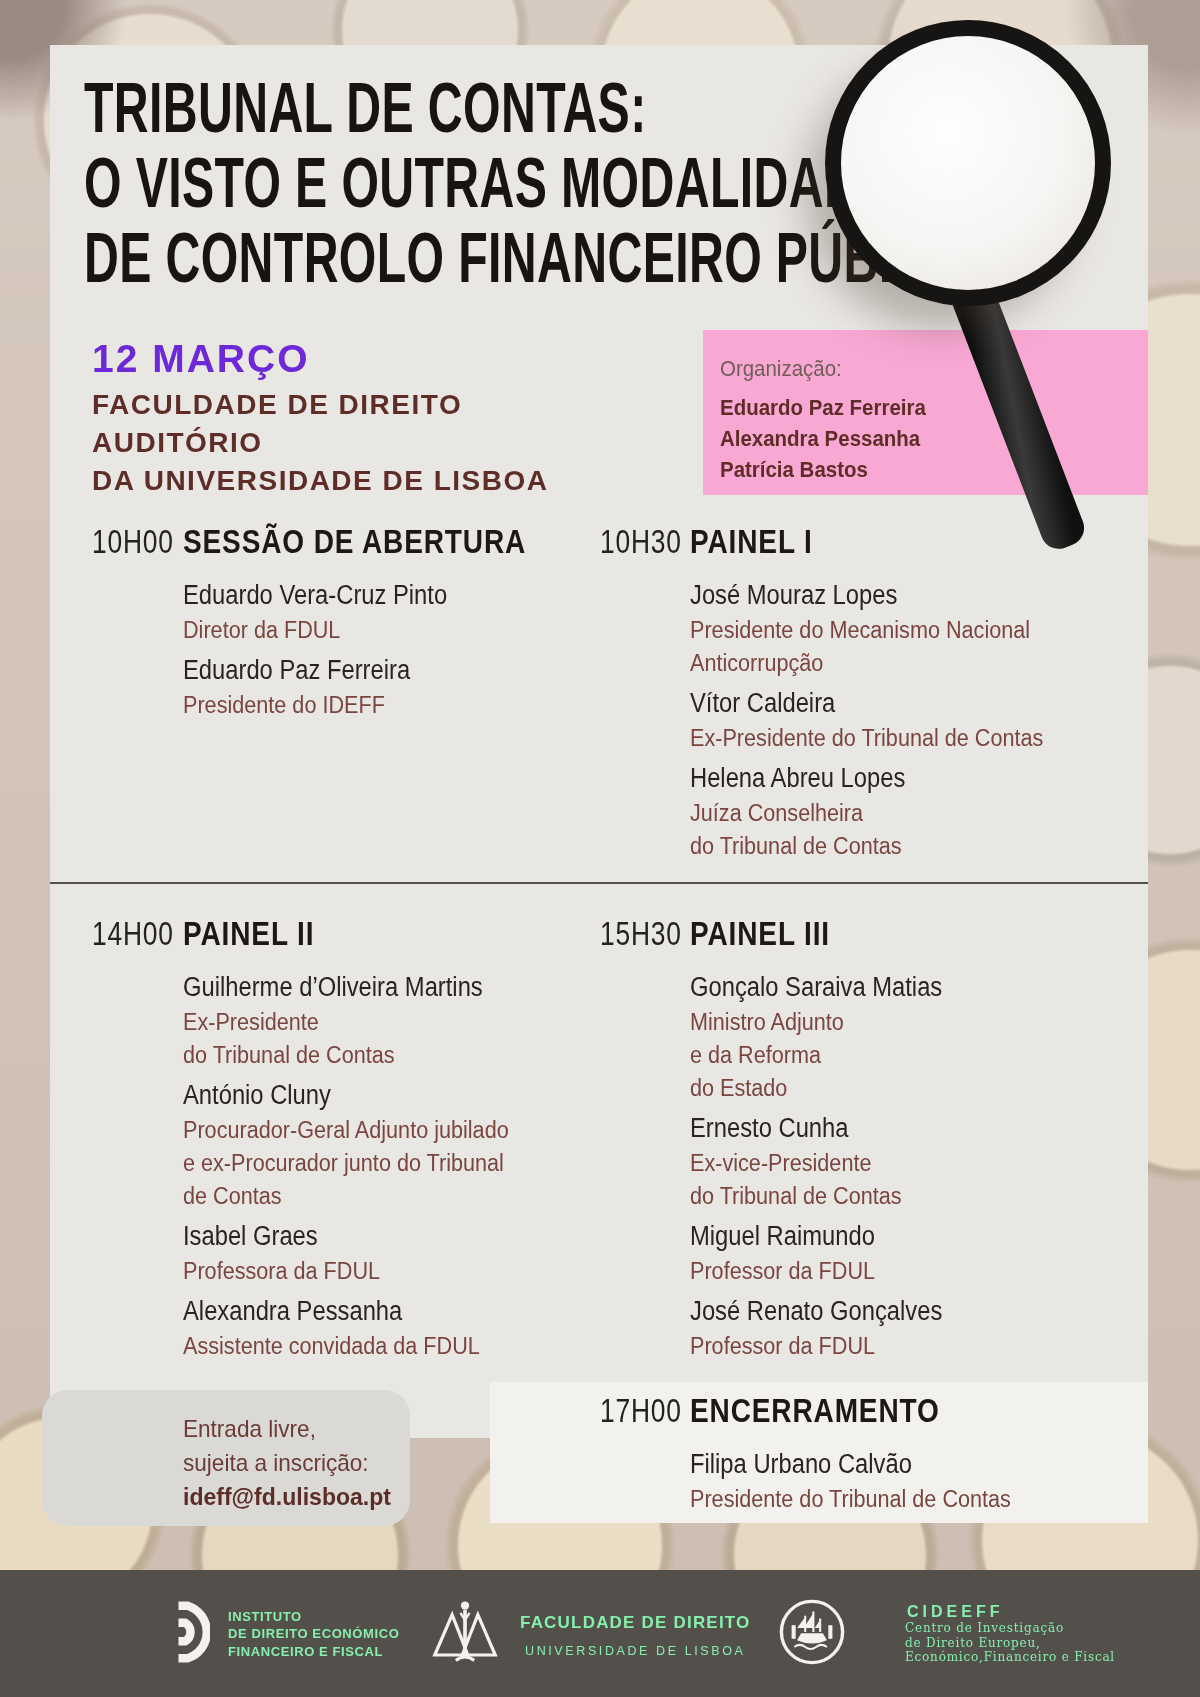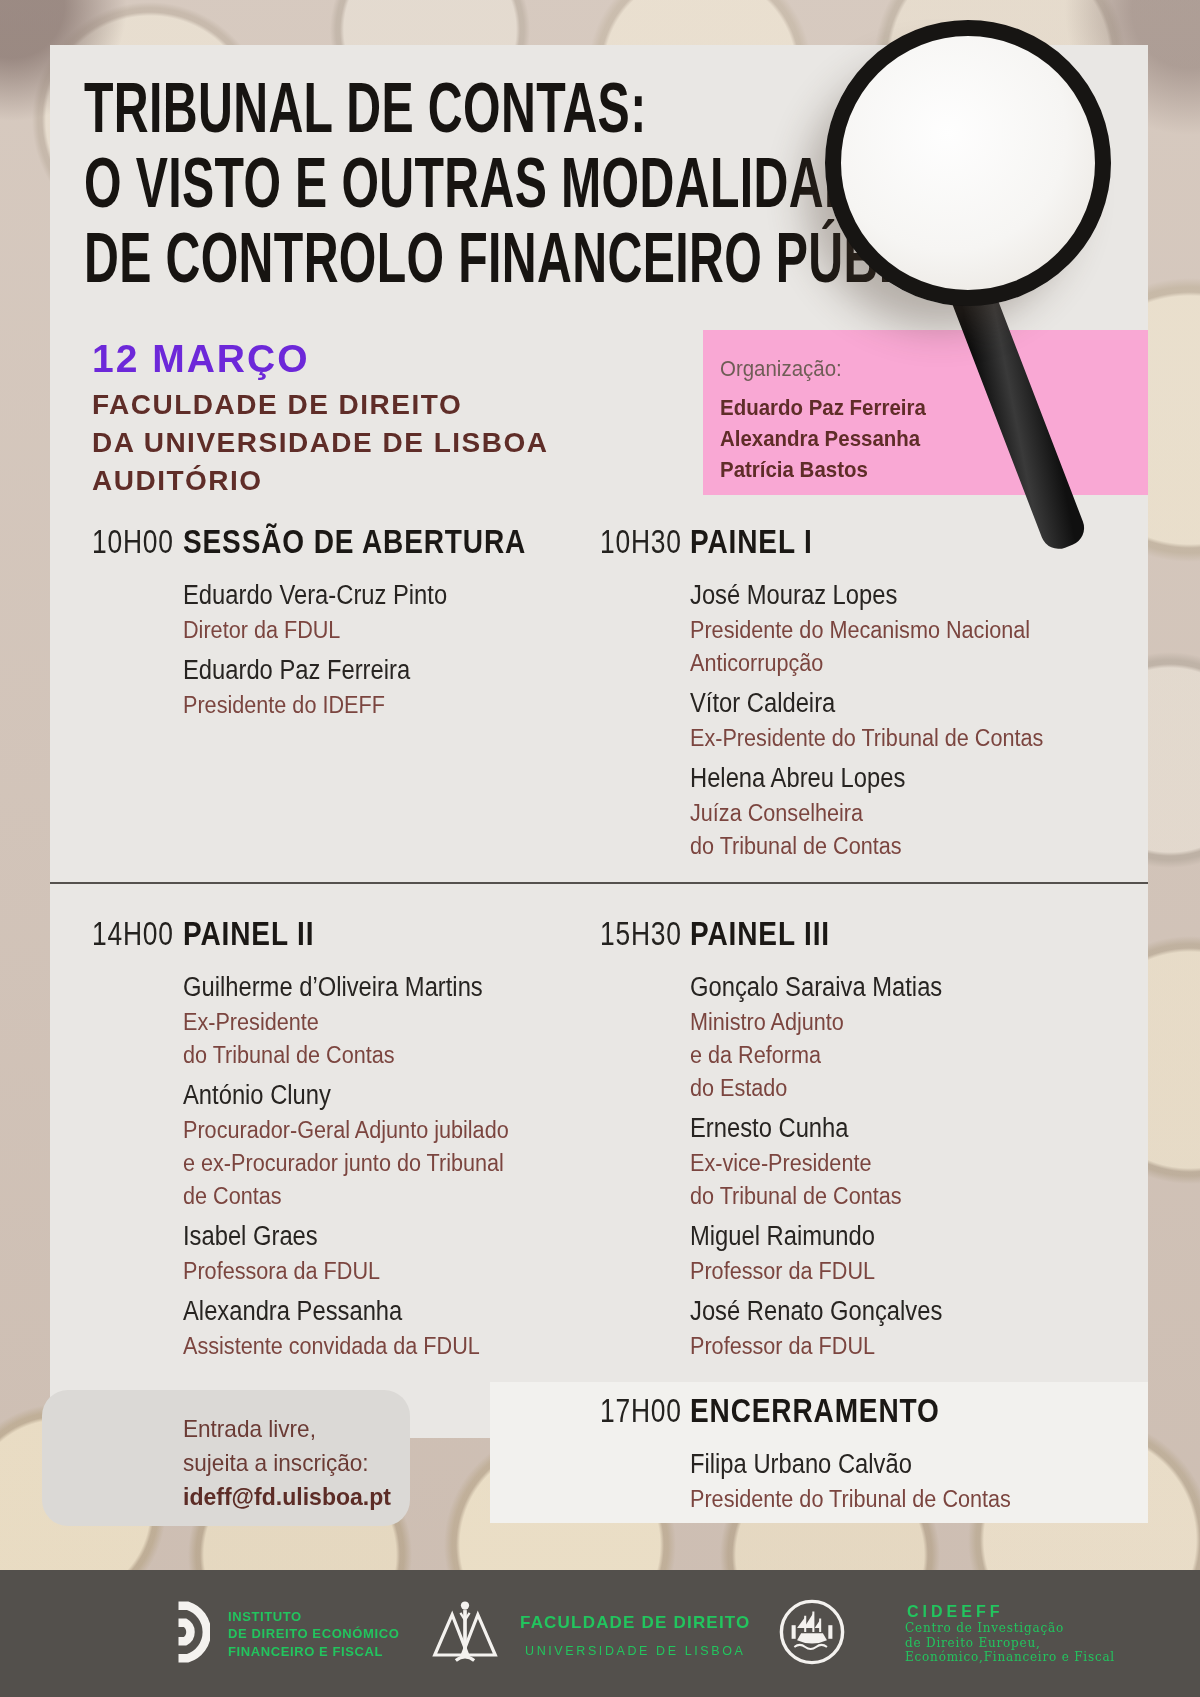--- a/index.html
+++ b/index.html
@@ -76,21 +76,21 @@
   }
   .handle{
     left:940px;top:268px;width:44px;height:298px;z-index:5;
     transform:rotate(-21deg);transform-origin:50% 0;
     border-radius:12px 12px 18px 18px;
     background:linear-gradient(100deg,#0c0c0c 15%,#3a3a3a 48%,#101010 85%);
   }
 
   
   .footer{left:0;top:1570px;width:1200px;height:127px;background:#53504c;z-index:7;}
-  .fgroup{position:absolute;display:flex;align-items:center;gap:18px;color:#22c55e;justify-content:space-between;}
+  .fgroup{position:absolute;display:flex;align-items:center;gap:18px;color:#86efac;justify-content:space-between;}
   .f-ideff{left:168px;top:30px;}
   .f-fdul{left:428px;top:30px;}
   .f-cideeff{left:778px;top:28px;}
   .f-small{font-size:13px;font-weight:700;line-height:17.5px;letter-spacing:0.6px;white-space:nowrap;}
   .f-fdul-1{font-size:17px;font-weight:700;letter-spacing:1.2px;white-space:nowrap;}
   .f-fdul-2{font-size:12.5px;letter-spacing:2.6px;margin-top:11px;white-space:nowrap;text-align:center;}
   .f-cid-name{font-family:Liberation Sans, sans-serif;font-size:16px;font-weight:700;letter-spacing:4px;white-space:nowrap;margin-left:43px;}
   .f-cid-line{font-family:"DejaVu Serif", serif;font-size:12px;line-height:14.5px;letter-spacing:0.8px;white-space:nowrap;margin-left:41px;}
 </style>
 </head>
@@ -102,22 +102,22 @@
 
   <div class="abs" style="left:34px;top:25px;">
     <div class="title-line">TRIBUNAL DE CONTAS:</div>
     <div class="title-line">O VISTO E OUTRAS MODALIDADES</div>
     <div class="title-line">DE CONTROLO FINANCEIRO PÚBLICO</div>
   </div>
 
   <div class="abs date-line" style="left:42px;top:292px;">12 MARÇO</div>
   <div class="abs" style="left:42px;top:341px;">
     <div class="venue-line">FACULDADE DE DIREITO</div>
+    <div class="venue-line">AUDITÓRIO</div>
     <div class="venue-line">DA UNIVERSIDADE DE LISBOA</div>
-    <div class="venue-line">AUDITÓRIO</div>
   </div>
 
   <div class="abs org-box">
     <div class="org-inner">
       <div class="org-label">Organização:</div>
       <div class="org-name">Eduardo Paz Ferreira</div>
       <div class="org-name">Alexandra Pessanha</div>
       <div class="org-name">Patrícia Bastos</div>
     </div>
   </div>

